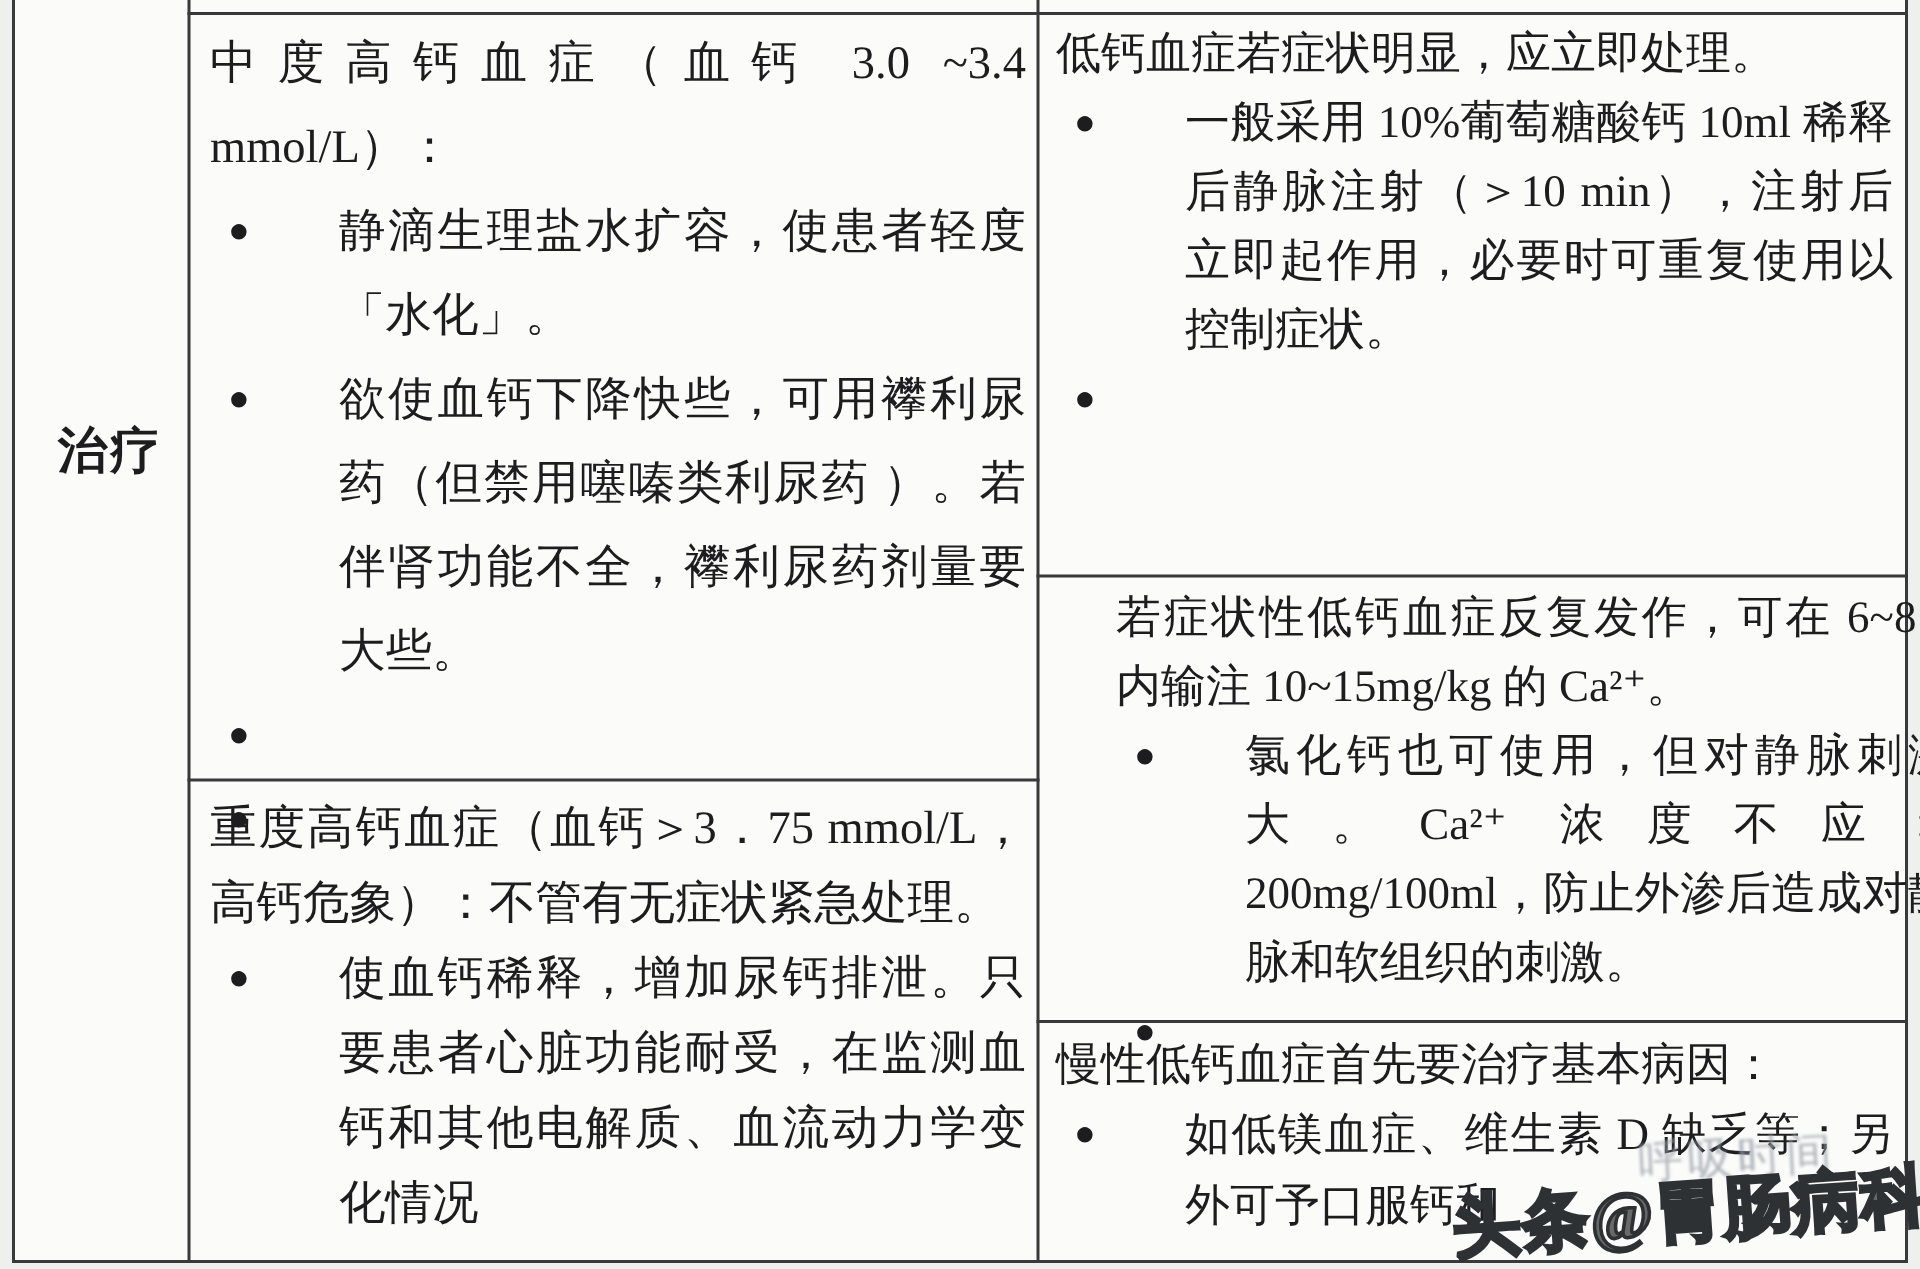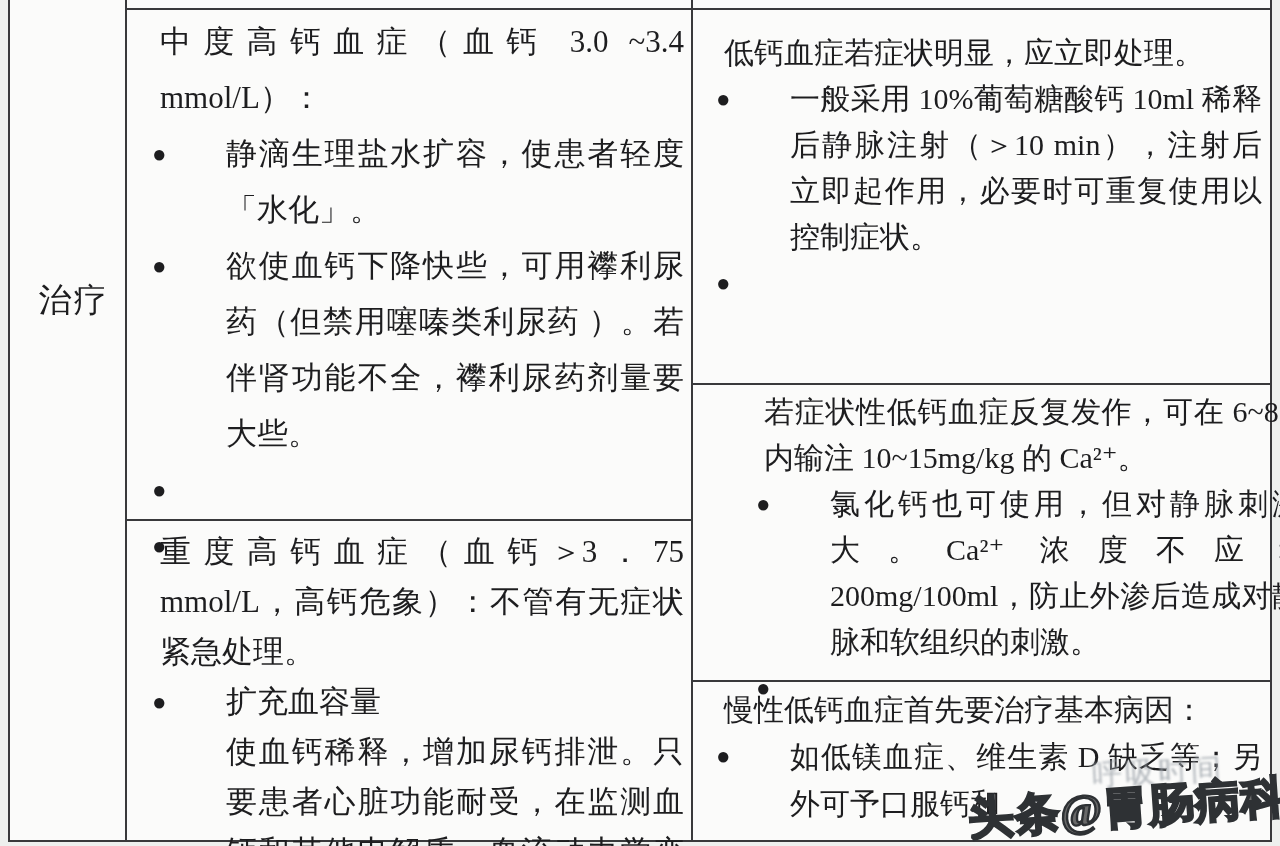--- a/index.html
+++ b/index.html
@@ -9,28 +9,28 @@
     font-family:"Liberation Serif","DejaVu Serif",serif;
     color:#1d1d1f;
     overflow:hidden;
   }
   .canvas{position:relative;width:1280px;height:846px;}
   .table-bg{position:absolute;left:8px;top:0;width:1264px;height:842px;background:#fbfbfa;}
   .line{position:absolute;background:#39393b;}
   .cell-text{position:absolute;}
   .row-header{
     position:absolute;left:8px;top:278px;width:131px;
-    text-align:center;font-weight:normal;font-size:33px;letter-spacing:2px;
+    text-align:center;font-weight:bold;font-size:33px;letter-spacing:2px;
   }
   .mid-cell1{left:140px;top:14px;width:544px;font-size:31px;line-height:56px;}
   .mid-cell2{left:140px;top:527px;width:544px;font-size:31px;line-height:50px;}
-  .right-cell1{left:704px;top:30px;width:558px;font-size:30px;line-height:46px;}
+  .right-cell1{left:704px;top:13px;width:558px;font-size:30px;line-height:46px;}
   .right-cell2{left:744px;top:389px;width:558px;font-size:30px;line-height:46px;}
   .right-cell3{left:704px;top:686px;width:558px;font-size:30px;line-height:47px;}
-  .jt{text-align:justify;margin-left:20px;}
+  .jt{text-align:justify;}
   .bullet{display:flex;align-items:flex-start;}
   .bullet-marker{flex:0 0 74px;padding-left:12px;font-size:24px;line-height:inherit;}
   .bullet-text{flex:1 1 auto;text-align:justify;}
   .wm-faint{
     position:absolute;left:1092px;top:750px;width:200px;
     font-size:30px;letter-spacing:3px;color:#9aa1a8;opacity:.75;
     filter:blur(1px);transform:rotate(-3deg);z-index:6;white-space:nowrap;
   }
   .wm-main{
     position:absolute;left:968px;top:776px;
@@ -76,21 +76,20 @@
     <div class="bullet">
       <span class="bullet-marker">●</span>
     </div>
   </div>
 
   <div class="cell-text mid-cell2">
     <div class="jt">重度高钙血症（血钙＞3．75 mmol/L，高钙危象）：不管有无症状紧急处理。</div>
     <div class="bullet">
       <span class="bullet-marker">●</span>
       <span class="bullet-text">
-        <span style="display:block;">扩充血容量</span>
         <span style="display:block;text-align:justify;">使血钙稀释，增加尿钙排泄。只要患者心脏功能耐受，在监测血钙和其他电解质、血流动力学变化情况</span>
       </span>
     </div>
   </div>
 
   <div class="cell-text right-cell1">
     <div class="jt">低钙血症若症状明显，应立即处理。</div>
     <div class="bullet">
       <span class="bullet-marker">●</span>
       <span class="bullet-text">一般采用 10%葡萄糖酸钙 10ml 稀释后静脉注射（＞10 min），注射后立即起作用，必要时可重复使用以控制症状。</span>

